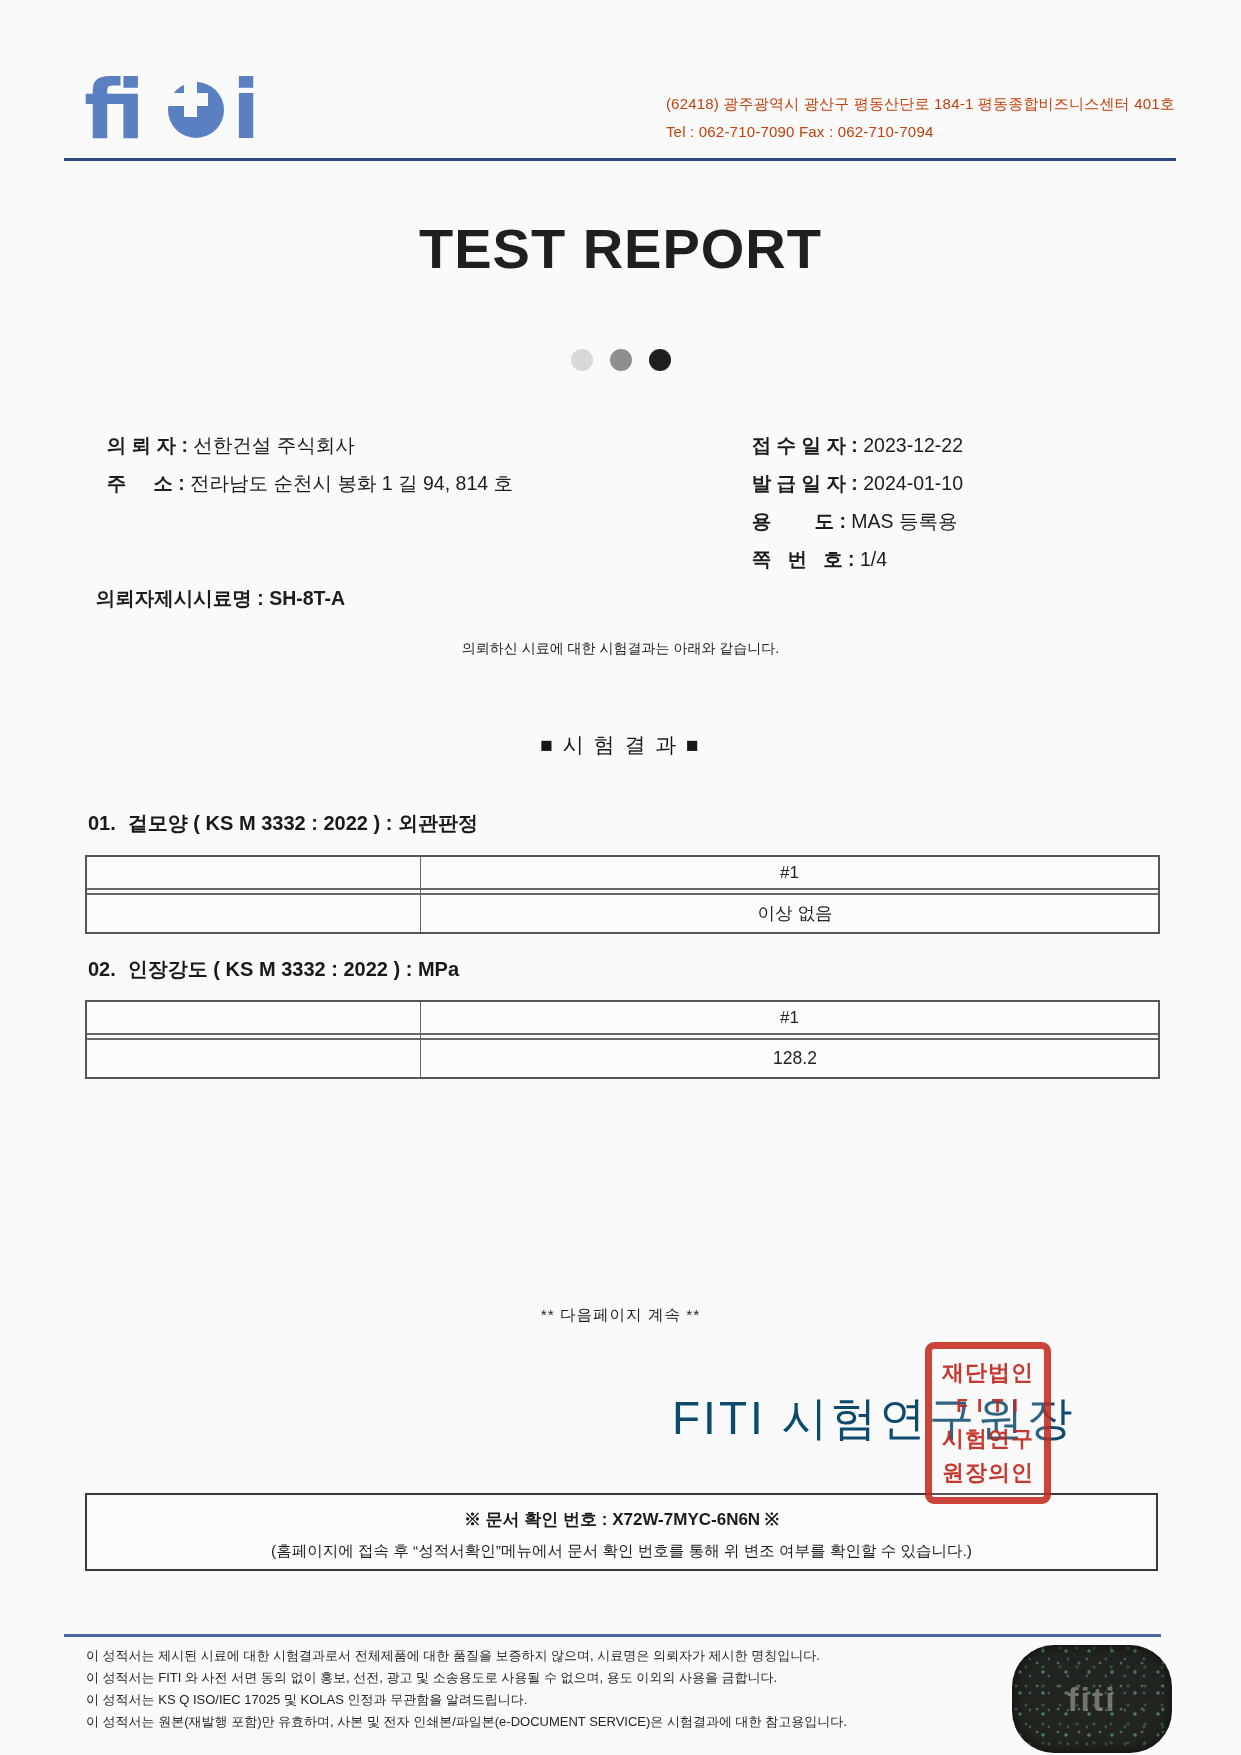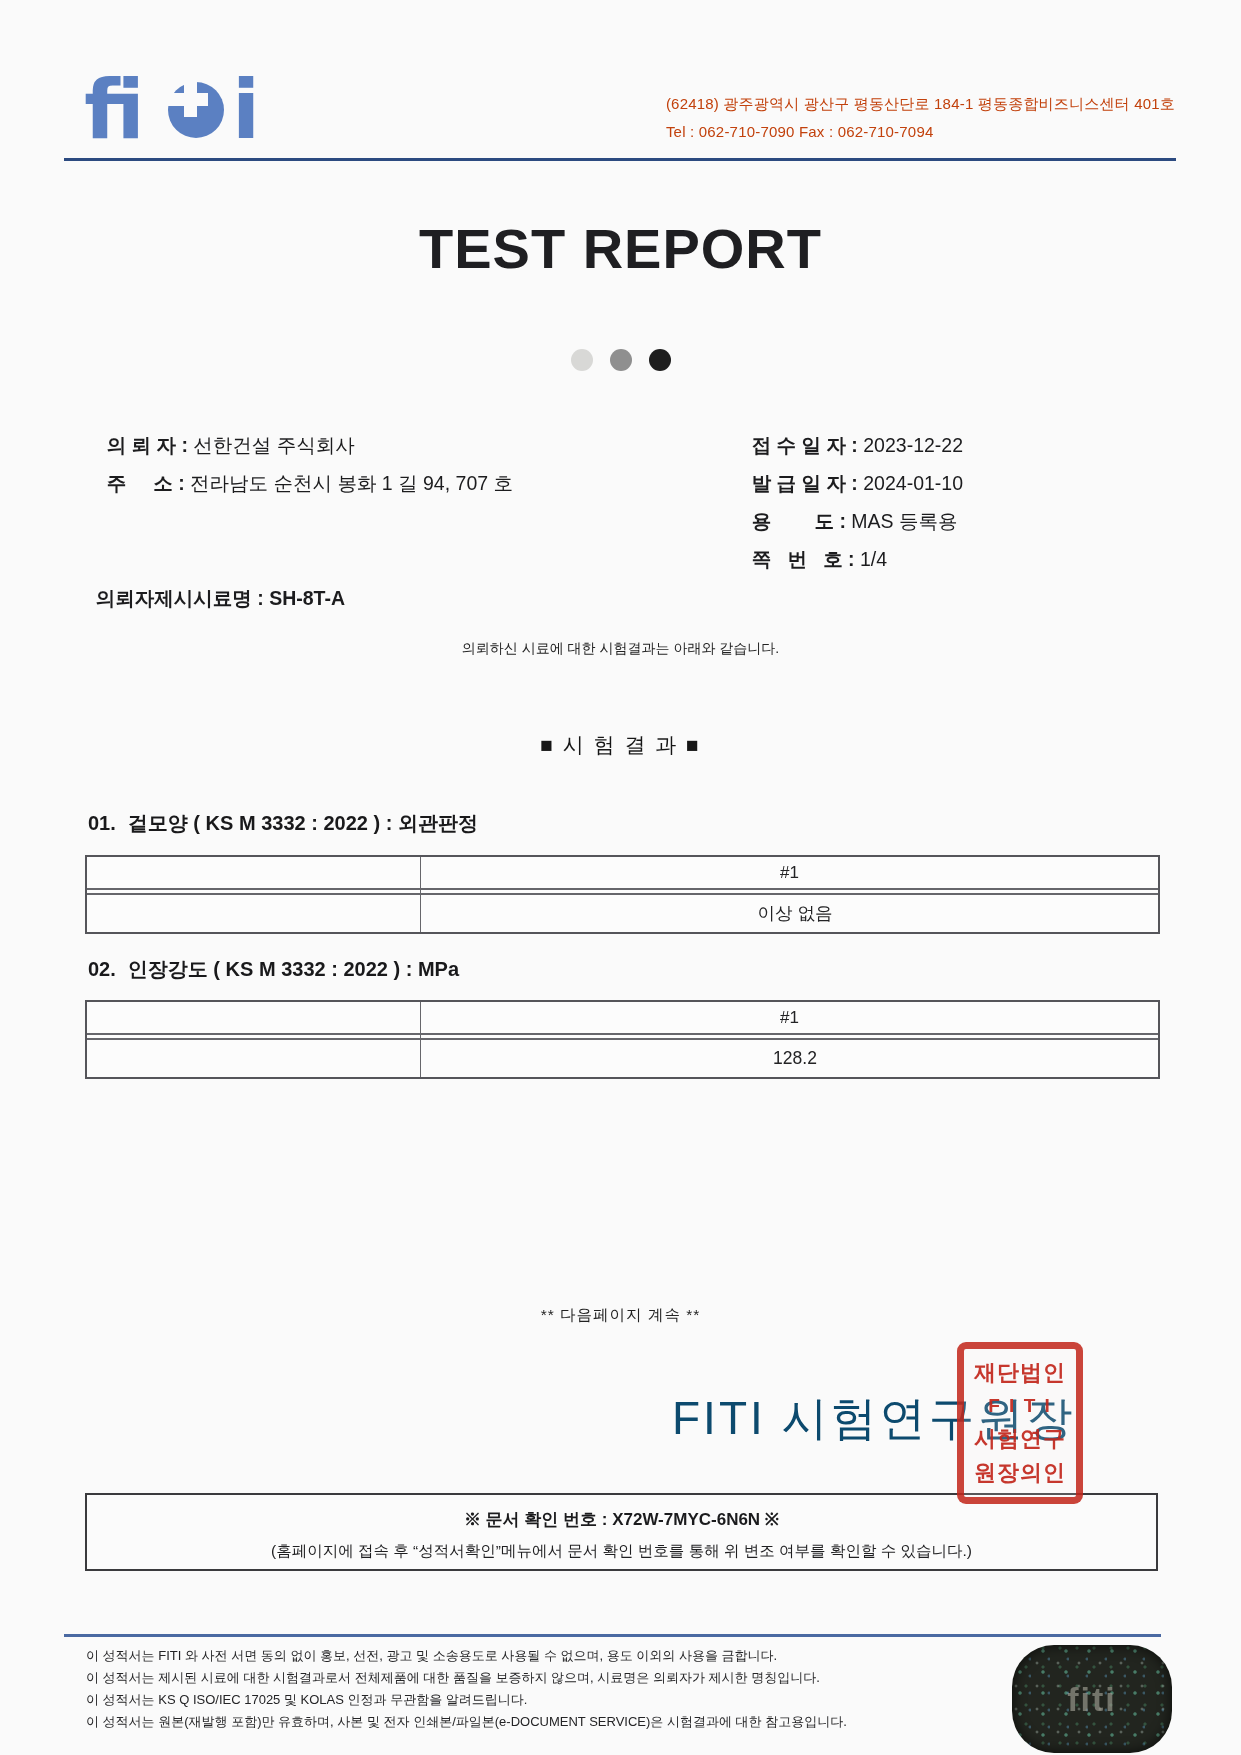--- a/index.html
+++ b/index.html
@@ -42,21 +42,21 @@
   .tsep{height:3px;border-top:2px solid #66666b;border-bottom:2px solid #66666b;}
   .tval{height:37px;line-height:37px;font-size:17.5px;color:#232325;gap:11px;}
   .continuation{position:absolute;left:0;top:1305px;width:1241px;text-align:center;
     font-size:15.5px;color:#222;letter-spacing:1px;}
   
   .sig-name{position:absolute;left:672px;top:1388px;font-size:46px;font-weight:400;
     color:#0c4a6e;letter-spacing:3px;white-space:nowrap;}
   .stamp{position:absolute;left:925px;top:1342px;width:112px;height:148px;
     border:7px solid rgba(193,35,24,.85);border-radius:9px;z-index:5;
     display:flex;flex-direction:column;justify-content:space-evenly;align-items:center;
-    color:rgba(193,38,27,.92);font-weight:700;background:rgba(255,250,249,.15);margin-left:32px;}
+    color:rgba(193,38,27,.92);font-weight:700;background:rgba(255,250,249,.15);}
   .stamp-line{font-size:22px;line-height:1;letter-spacing:1px;white-space:nowrap;}
   .stamp-line-latin{font-size:19px;letter-spacing:2px;}
   
   .verify-box{position:absolute;left:85px;top:1493px;width:1069px;height:62px;
     border:2px solid #3a3a3d;text-align:center;padding-top:12px;background:rgba(255,255,255,.3);}
   .verify-line1{font-size:17px;font-weight:700;color:#1b1b1d;}
   .verify-line2{font-size:15.5px;margin-top:10px;color:#1f1f21;}
   
   .footer-rule{position:absolute;left:64px;top:1634px;width:1097px;height:3px;background:#4a69a2;}
   .footer-lines{position:absolute;left:86px;top:1645px;font-size:13px;line-height:22px;
@@ -96,21 +96,21 @@
   <span class="dot dot1"></span>
   <span class="dot dot2"></span>
   <span class="dot dot3"></span>
 </div>
 
 <div class="info-left">
   <div class="info-row">
     <span class="lbl">의 뢰 자 : </span><span class="val">선한건설 주식회사</span>
   </div>
   <div class="info-row">
-    <span class="lbl">주     소 : </span><span class="val">전라남도 순천시 봉화 1 길 94, 707 호</span>
+    <span class="lbl">주     소 : </span><span class="val">전라남도 순천시 봉화 1 길 94, 814 호</span>
   </div>
 </div>
 <div class="info-right">
   <div class="info-row">
     <span class="lbl">접 수 일 자 : </span><span class="val">2023-12-22</span>
   </div>
   <div class="info-row">
     <span class="lbl">발 급 일 자 : </span><span class="val">2024-01-10</span>
   </div>
   <div class="info-row">
@@ -173,20 +173,20 @@
   <div class="stamp-line">원장의인</div>
 </div>
 
 <div class="verify-box">
   <div class="verify-line1">※ 문서 확인 번호 : X72W-7MYC-6N6N ※</div>
   <div class="verify-line2">(홈페이지에 접속 후 “성적서확인”메뉴에서 문서 확인 번호를 통해 위 변조 여부를 확인할 수 있습니다.)</div>
 </div>
 
 <div class="footer-rule"></div>
 <div class="footer-lines">
+  <div>이 성적서는 제시된 시료에 대한 시험결과로서 전체제품에 대한 품질을 보증하지 않으며, 시료명은 의뢰자가 제시한 명칭입니다.</div>
   <div>이 성적서는 FITI 와 사전 서면 동의 없이 홍보, 선전, 광고 및 소송용도로 사용될 수 없으며, 용도 이외의 사용을 금합니다.</div>
-  <div>이 성적서는 제시된 시료에 대한 시험결과로서 전체제품에 대한 품질을 보증하지 않으며, 시료명은 의뢰자가 제시한 명칭입니다.</div>
   <div>이 성적서는 KS Q ISO/IEC 17025 및 KOLAS 인정과 무관함을 알려드립니다.</div>
   <div>이 성적서는 원본(재발행 포함)만 유효하며, 사본 및 전자 인쇄본/파일본(e-DOCUMENT SERVICE)은 시험결과에 대한 참고용입니다.</div>
 </div>
 <div class="hologram">
   <span class="hologram-text">fiti</span>
 </div>
 
 </body></html>

